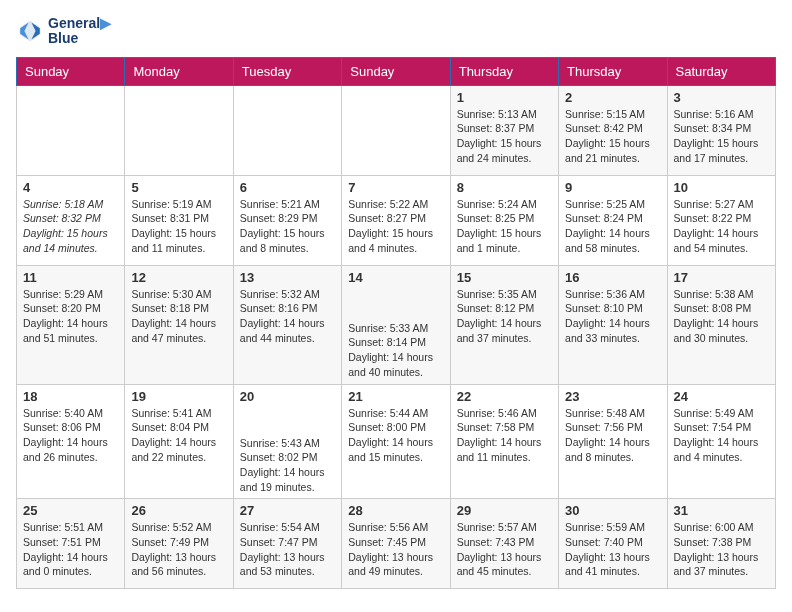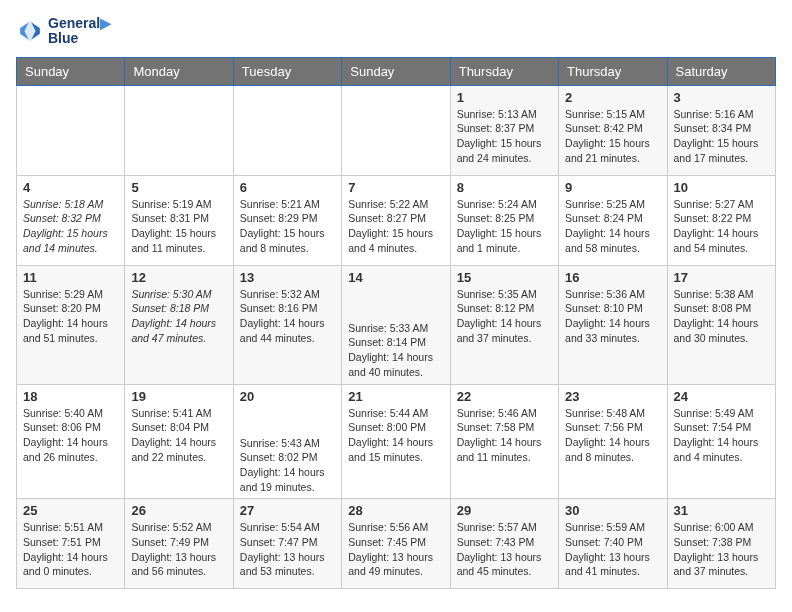--- a/index.html
+++ b/index.html
@@ -45,21 +45,21 @@
     .location {
       font-size: 15px;
       color: #555;
     }
     table {
       width: 100%;
       border-collapse: collapse;
       font-size: 11px;
     }
     thead tr {
-      background-color: #737373;
+      background-color: #be185d;
       margin-left: 28px;
     }
     thead th {
       color: #fff;
       text-align: left;
       padding: 6px 8px;
       font-size: 13px;
       font-weight: normal;
       border: 1px solid #2a6db5;
     }
@@ -211,21 +211,21 @@
       <tr>
         <td>
           <span class="day-number">11</span>
           <div class="day-info" style="white-space: pre-line;">Sunrise: 5:29 AM
 Sunset: 8:20 PM
 Daylight: 14 hours
 and 51 minutes.</div>
         </td>
         <td>
           <span class="day-number">12</span>
-          <div class="day-info" style="white-space: pre-line; font-style: italic;">Sunrise: 5:30 AM
+          <div class="day-info" style="white-space: pre-line;">Sunrise: 5:30 AM
 Sunset: 8:18 PM
 Daylight: 14 hours
 and 47 minutes.</div>
         </td>
         <td>
           <span class="day-number">13</span>
           <div class="day-info" style="white-space: pre-line;">Sunrise: 5:32 AM
 Sunset: 8:16 PM
 Daylight: 14 hours
 and 44 minutes.</div>

